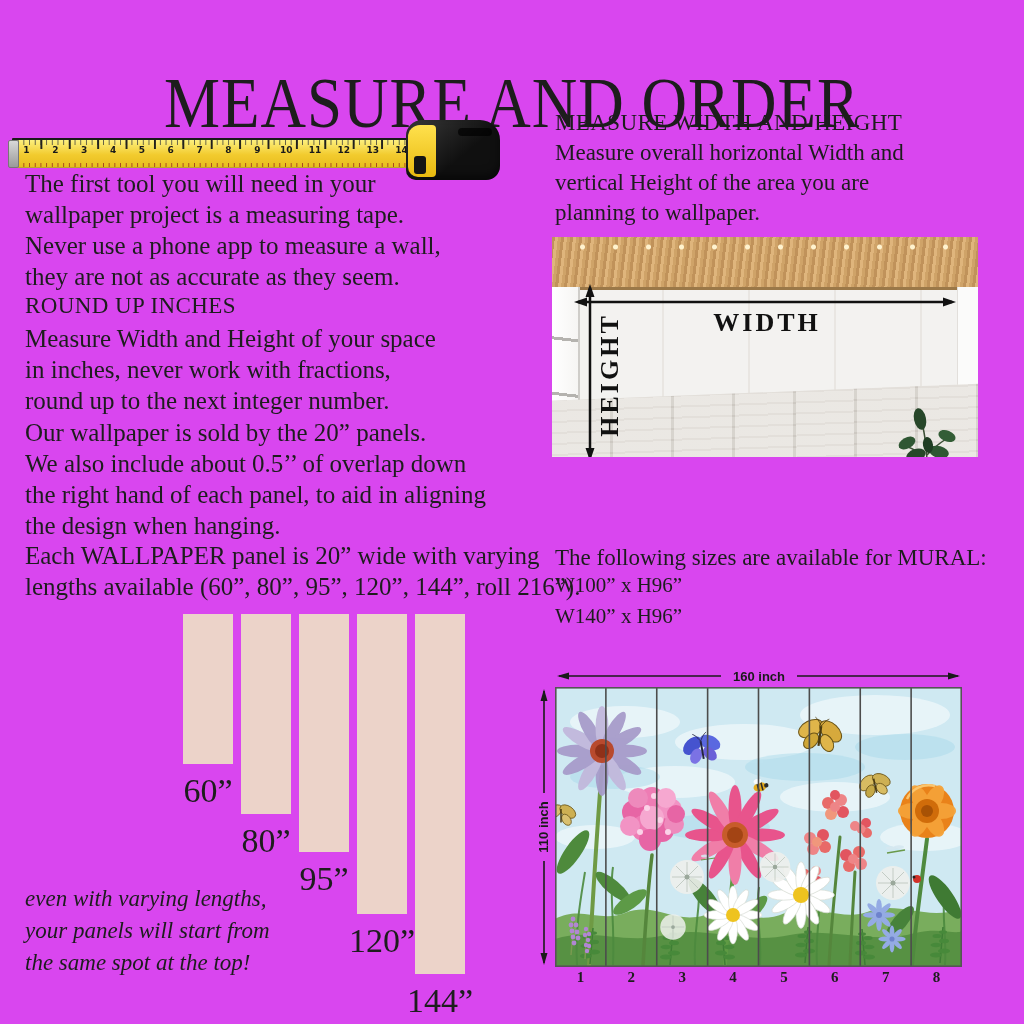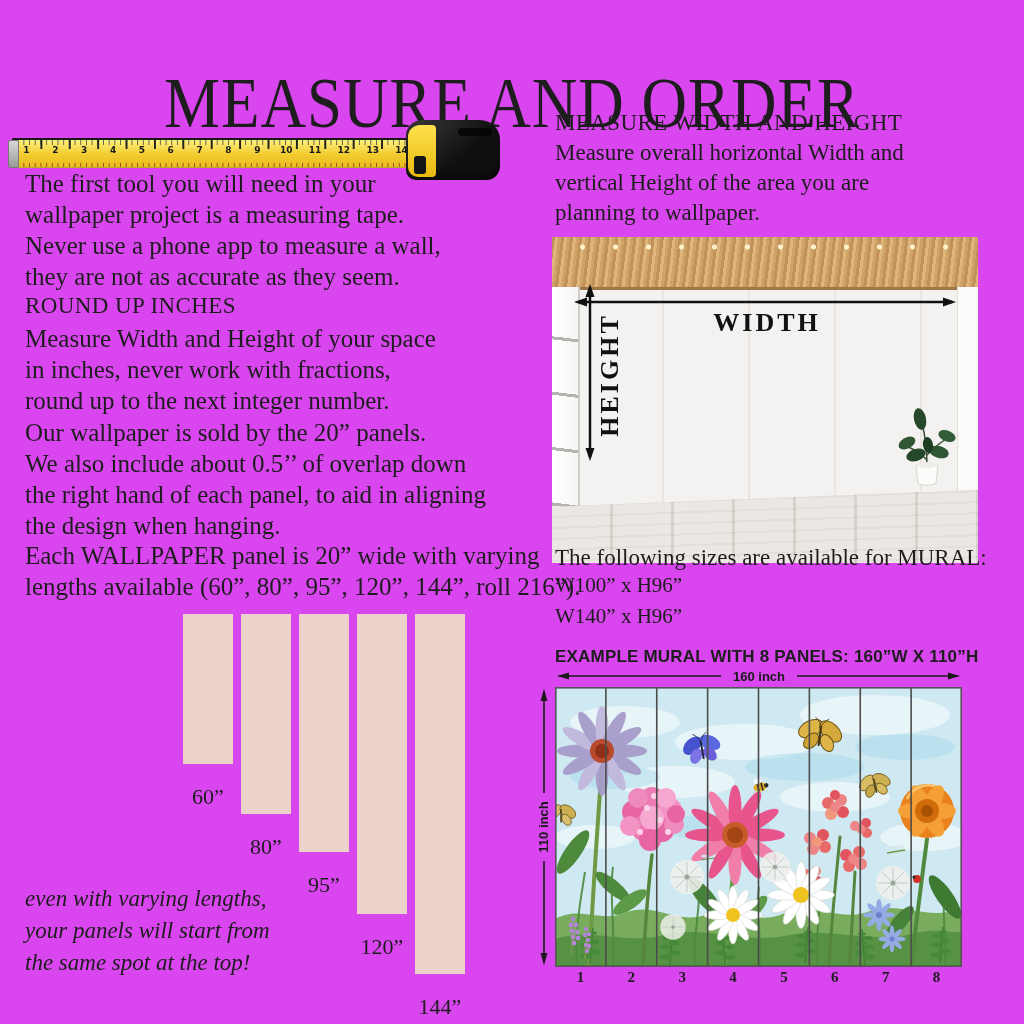--- a/index.html
+++ b/index.html
@@ -32,23 +32,23 @@
     background:linear-gradient(140deg,#3a3a3a,#101010 60%);
     border-radius:16px 20px 14px 10px;box-shadow:inset 0 -5px 8px rgba(0,0,0,.5);}
   .case-yellow{position:absolute;left:2px;top:5px;width:28px;height:52px;
     background:linear-gradient(#ffe14d,#e8b90f);border-radius:12px 4px 4px 10px;}
   .case-btn{position:absolute;left:8px;top:36px;width:12px;height:18px;background:#141414;border-radius:3px;}
   .case-ridge{position:absolute;right:8px;top:8px;width:34px;height:8px;background:#000;border-radius:4px;opacity:.7;}
   
   #bars{left:183px;top:614px;display:flex;gap:8px;align-items:flex-start;}
   .bar-wrap{display:flex;flex-direction:column;align-items:center;width:50px;}
   .bar{width:50px;}
-  .bar-label{font-size:22px;margin-top:20px;white-space:nowrap;}
+  .bar-label{font-size:34px;margin-top:8px;white-space:nowrap;}
   
-  #room{left:552px;top:237px;width:426px;height:326px;background:#f3f2f0;overflow:hidden;}
+  #room{left:552px;top:237px;width:426px;height:220px;background:#f3f2f0;overflow:hidden;}
   .room-wallseams{position:absolute;left:26px;right:20px;top:50px;bottom:58px;
     background:repeating-linear-gradient(90deg, rgba(0,0,0,0) 0 84px, #e9e6e2 84px 86px);}
   .room-ceiling{position:absolute;left:0;right:0;top:0;height:50px;
     background:repeating-linear-gradient(97deg,#c0925a 0 3px,#dfb57c 3px 6px,#cfa368 6px 9px);
     border-bottom:3px solid #9b7848;}
   .room-lights{position:absolute;left:14px;right:14px;top:4px;height:12px;
     background-image:radial-gradient(circle 3px at 50% 50%, #fff3cf 0 2px, rgba(255,255,255,0) 3px);
     background-size:33px 12px;background-repeat:repeat-x;}
   .room-window{position:absolute;left:0;top:50px;bottom:40px;width:26px;
     background:repeating-linear-gradient(187deg, rgba(0,0,0,0) 0 52px, #b5b3af 52px 55px),linear-gradient(90deg,#ffffff,#f6f5f3);
@@ -191,21 +191,20 @@
       </g>
       <text class="dim-label" x="215" y="94" text-anchor="middle">WIDTH</text>
       <text class="dim-label" transform="rotate(-90 58 138)" x="58" y="146" text-anchor="middle">HEIGHT</text>
     </svg>
   </div>
 
   <div class="abs para-r" style="left:555px;top:543px;">The following sizes are available for MURAL:</div>
   <div id="sizes-col1" class="abs" style="left:555px;top:570px;">W100” x H96”
 W140” x H96”</div>
 
-  <div id="example-heading" class="abs" style="left:555px;top:647px;">EXAMPLE MURAL WITH 8 PANELS: 160”W X 110”H</div>
 
   <svg class="abs" style="left:555px;top:668px;" width="407" height="16">
     <g stroke="#1a1a1a" stroke-width="1.6">
       <line x1="4" y1="8" x2="166" y2="8"></line>
         <line x1="242" y1="8" x2="403" y2="8"></line>
     </g>
     <g fill="#1a1a1a">
       <polygon points="2,8 14,4.5 14,11.5"></polygon>
         <polygon points="405,8 393,4.5 393,11.5"></polygon>
     </g>

